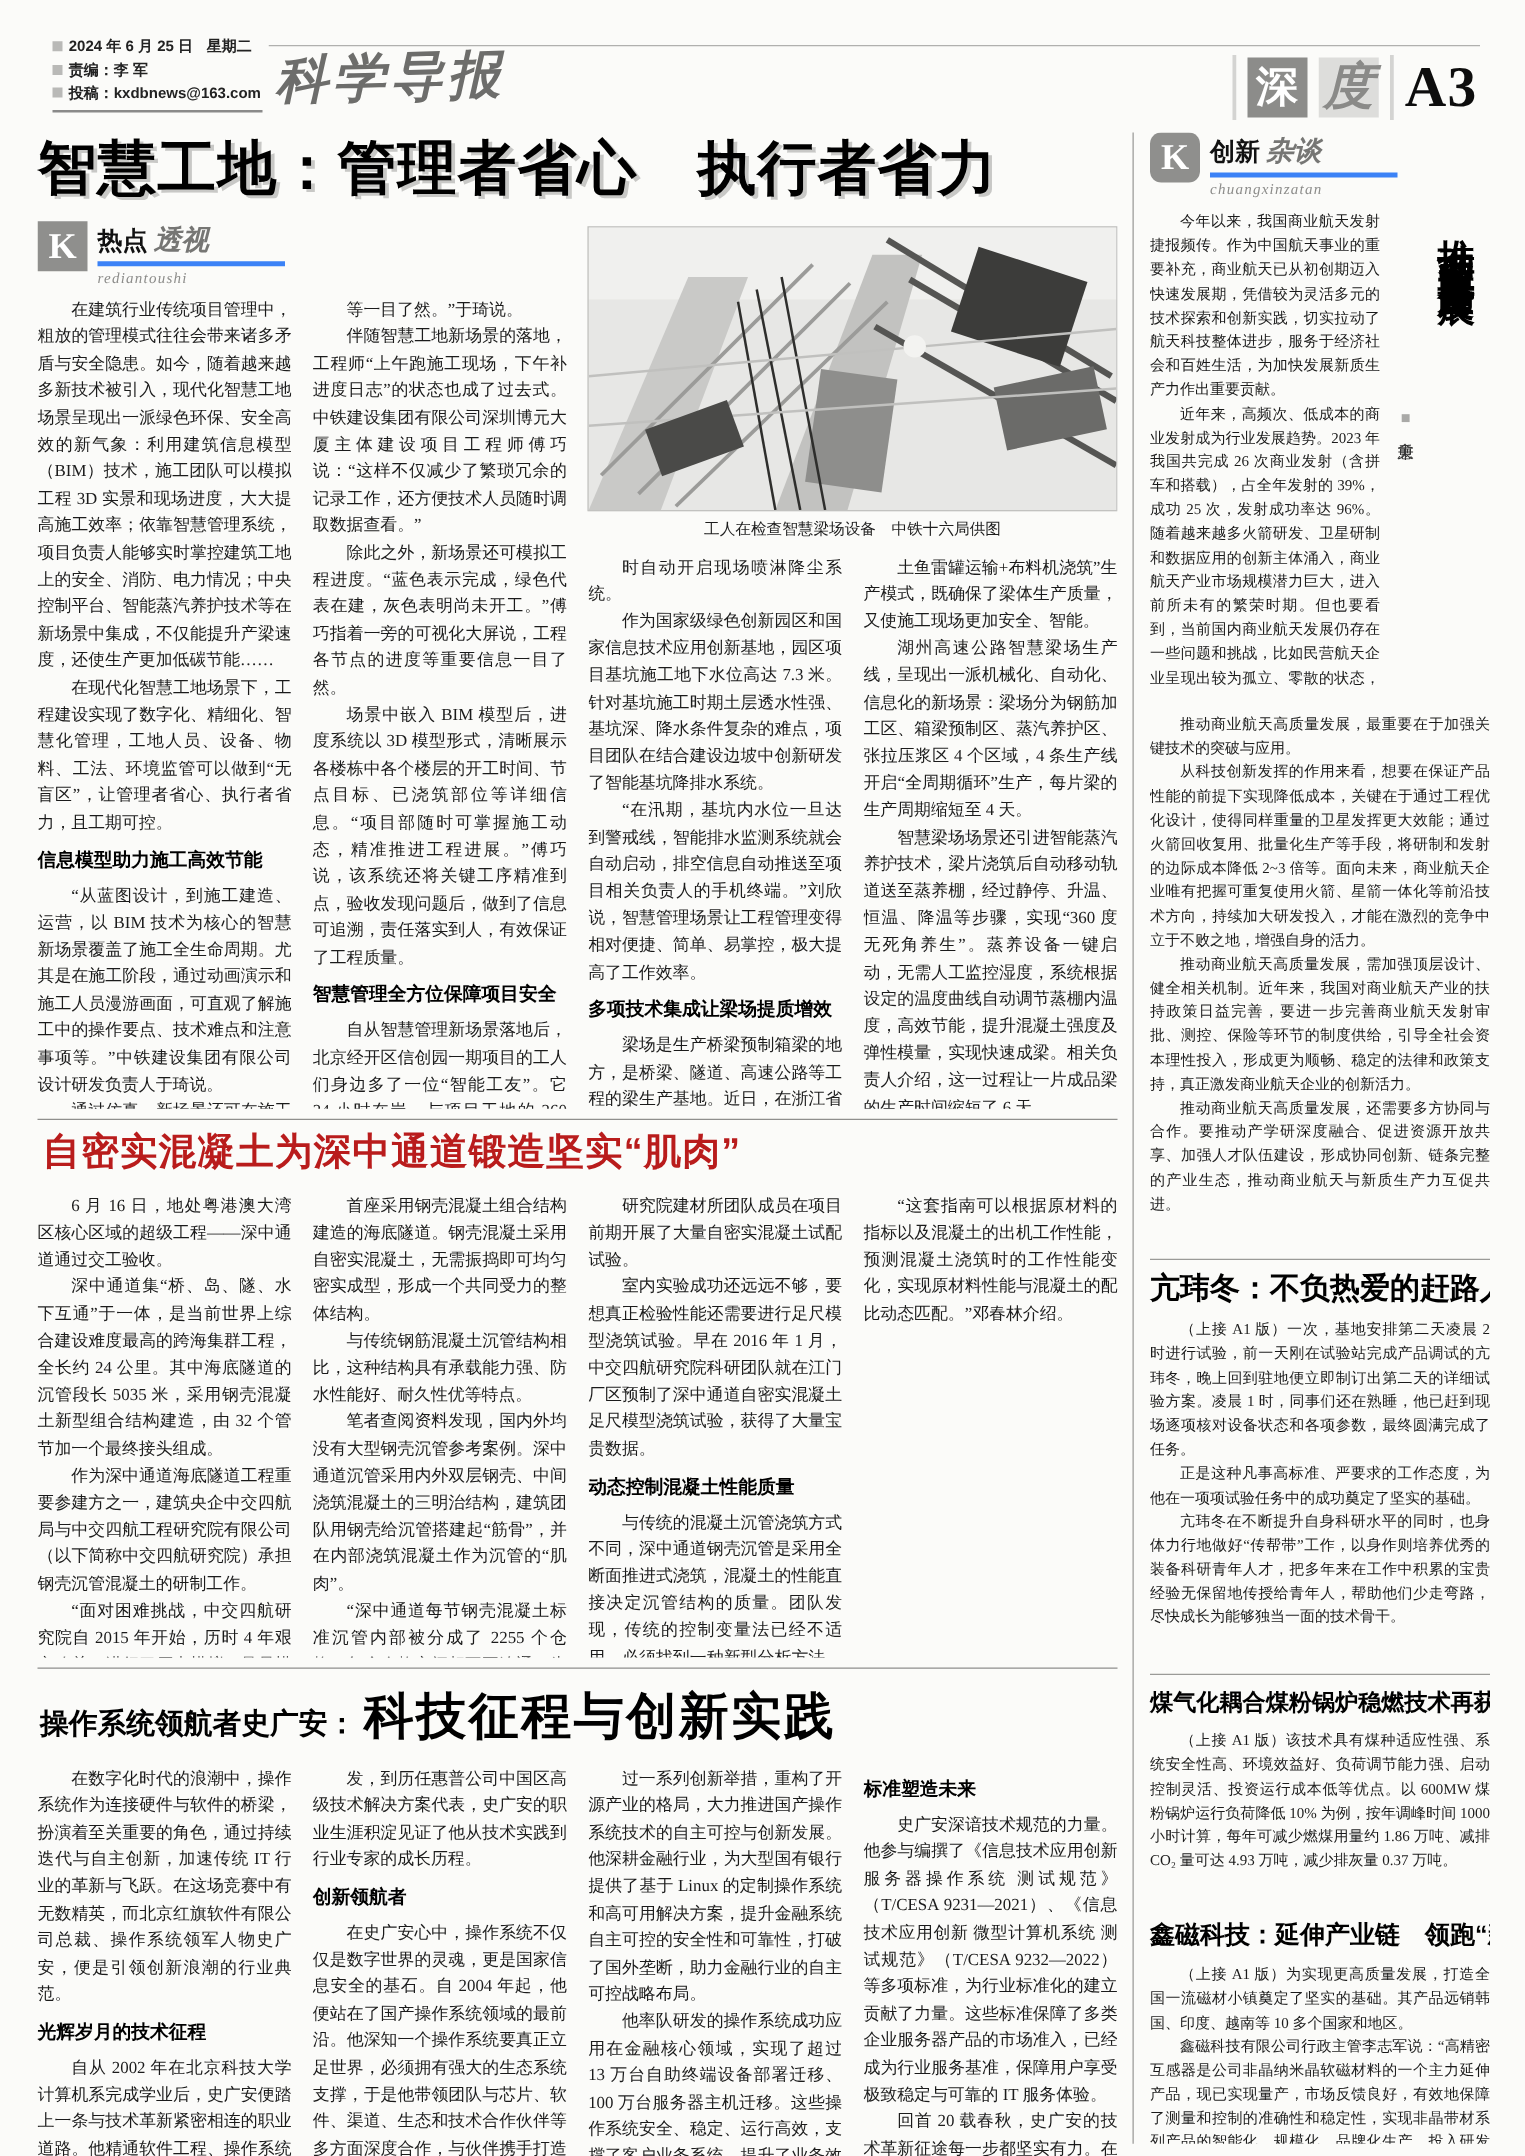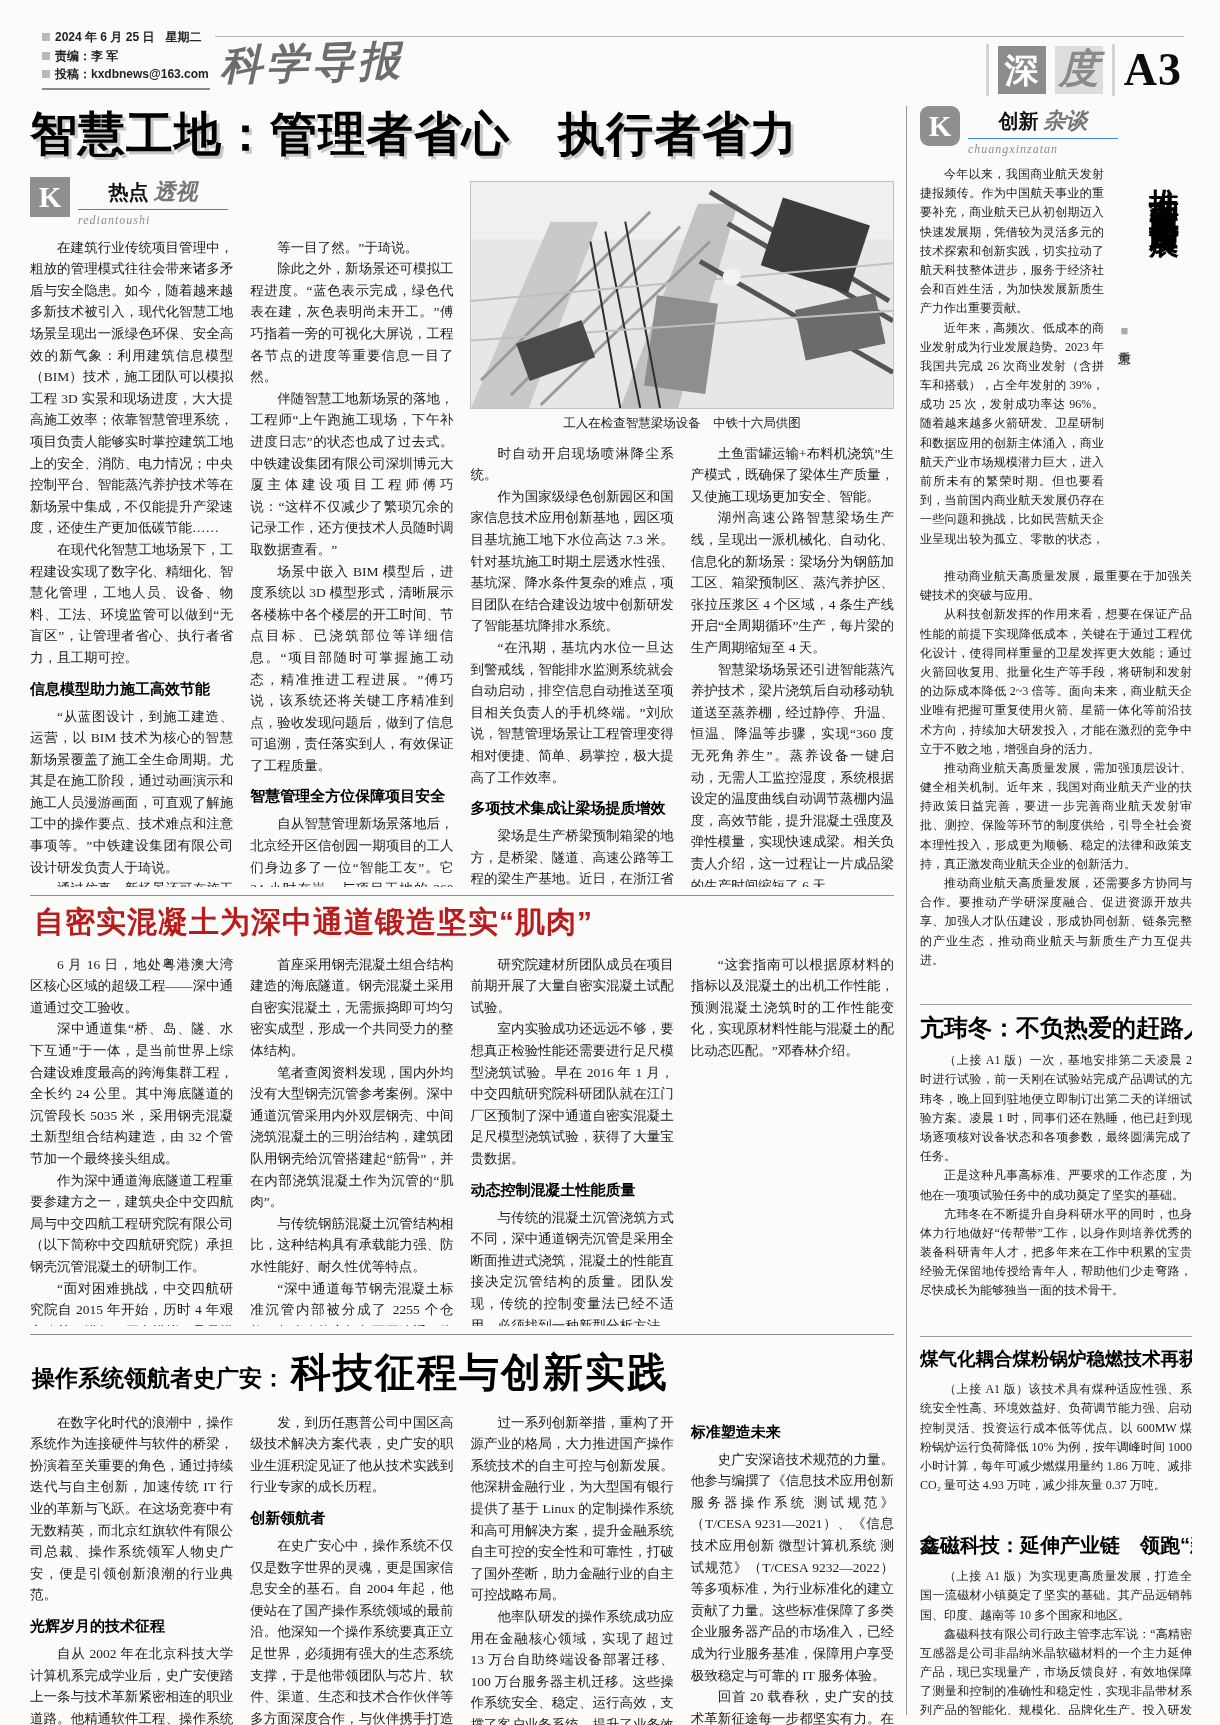--- a/index.html
+++ b/index.html
@@ -20,21 +20,21 @@
   
   .main{position:absolute;top:106px;left:30px;right:28px;bottom:10px;display:flex;}
   .leftsec{width:876px;flex:none;padding-right:12px;box-sizing:border-box;}
   .rightsec{flex:1;border-left:1px solid #9a9a98;padding-left:13px;overflow:hidden;}
   .head1{font:900 47px/1.12 "Liberation Sans",sans-serif;color:#000;letter-spacing:1px;margin:2px 0 14px;white-space:nowrap;text-shadow:3px 3px 0 #c8c8c6;}
   
   .badge{display:flex;width:198px;}
   .bk{width:40px;height:40px;background:#8f8f8d;color:#fff;font:700 29px/40px "Liberation Serif",serif;text-align:center;flex:none;}
   .badge.round .bk{border-radius:9px;}
   .bt{margin-left:8px;flex:1;}
-  .bt-row{display:flex;align-items:baseline;gap:5px;border-bottom:1px solid #3b82f6;padding-bottom:2px;justify-content:center;}
+  .bt-row{display:flex;align-items:baseline;gap:5px;border-bottom:4px solid #3b82f6;padding-bottom:2px;}
   .bt-bold{font:900 20px "Liberation Sans",sans-serif;color:#111;}
   .bt-script{font:italic 700 22px "Liberation Serif",serif;color:#767674;}
   .bt-pinyin{font:italic 12px "Liberation Serif",serif;color:#8c8c8a;letter-spacing:1px;}
   
   .a1body{position:relative;height:712px;overflow:hidden;}
   .a1badge{position:absolute;top:2px;left:0;}
   .photo{position:absolute;top:6px;right:0;width:424px;height:228px;border:1px solid #c2c2c0;box-sizing:border-box;background:#e4e4e2;}
   .photo-cap{position:absolute;top:240px;right:0;width:424px;font:12.5px/1.4 "Liberation Serif",serif;color:#1d1d1d;text-align:center;}
   .cols{display:flex;gap:17px;height:100%;box-sizing:border-box;}
   .a1body .cols{padding-top:62px;}
@@ -154,22 +154,22 @@
         <div class="cols" id="a1-cols">
             <div class="col">
               <p class="para">在建筑行业传统项目管理中，粗放的管理模式往往会带来诸多矛盾与安全隐患。如今，随着越来越多新技术被引入，现代化智慧工地场景呈现出一派绿色环保、安全高效的新气象：利用建筑信息模型（BIM）技术，施工团队可以模拟工程 3D 实景和现场进度，大大提高施工效率；依靠智慧管理系统，项目负责人能够实时掌控建筑工地上的安全、消防、电力情况；中央控制平台、智能蒸汽养护技术等在新场景中集成，不仅能提升产梁速度，还使生产更加低碳节能……</p>
               <p class="para">在现代化智慧工地场景下，工程建设实现了数字化、精细化、智慧化管理，工地人员、设备、物料、工法、环境监管可以做到“无盲区”，让管理者省心、执行者省力，且工期可控。</p>
               <div class="subhead">信息模型助力施工高效节能</div>
               <p class="para">“从蓝图设计，到施工建造、运营，以 BIM 技术为核心的智慧新场景覆盖了施工全生命周期。尤其是在施工阶段，通过动画演示和施工人员漫游画面，可直观了解施工中的操作要点、技术难点和注意事项等。”中铁建设集团有限公司设计研发负责人于琦说。</p>
               <p class="para">通过仿真，新场景还可在施工前让建筑物在电脑中模拟进行“预建设”，可提前解决技术难题，提前发现图纸及施工中可能存在的问题，减少返工率。</p>
             </div>
             <div class="col">
               <p class="para">等一目了然。”于琦说。</p>
+              <p class="para">伴随智慧工地新场景的落地，工程师“上午跑施工现场，下午补进度日志”的状态也成了过去式。中铁建设集团有限公司深圳博元大厦主体建设项目工程师傅巧说：“这样不仅减少了繁琐冗余的记录工作，还方便技术人员随时调取数据查看。”</p>
               <p class="para">除此之外，新场景还可模拟工程进度。“蓝色表示完成，绿色代表在建，灰色表明尚未开工。”傅巧指着一旁的可视化大屏说，工程各节点的进度等重要信息一目了然。</p>
-              <p class="para">伴随智慧工地新场景的落地，工程师“上午跑施工现场，下午补进度日志”的状态也成了过去式。中铁建设集团有限公司深圳博元大厦主体建设项目工程师傅巧说：“这样不仅减少了繁琐冗余的记录工作，还方便技术人员随时调取数据查看。”</p>
               <p class="para">场景中嵌入 BIM 模型后，进度系统以 3D 模型形式，清晰展示各楼栋中各个楼层的开工时间、节点目标、已浇筑部位等详细信息。“项目部随时可掌握施工动态，精准推进工程进展。”傅巧说，该系统还将关键工序精准到点，验收发现问题后，做到了信息可追溯，责任落实到人，有效保证了工程质量。</p>
               <div class="subhead">智慧管理全方位保障项目安全</div>
               <p class="para">自从智慧管理新场景落地后，北京经开区信创园一期项目的工人们身边多了一位“智能工友”。它 24 小时在岗，与项目工地的 260 组智慧型独立烟感探测器相连，能在出现火情 10 秒内发出报警信号，同</p>
             </div>
             <div class="col">
               <p class="para">时自动开启现场喷淋降尘系统。</p>
               <p class="para">作为国家级绿色创新园区和国家信息技术应用创新基地，园区项目基坑施工地下水位高达 7.3 米。针对基坑施工时期土层透水性强、基坑深、降水条件复杂的难点，项目团队在结合建设边坡中创新研发了智能基坑降排水系统。</p>
               <p class="para">“在汛期，基坑内水位一旦达到警戒线，智能排水监测系统就会自动启动，排空信息自动推送至项目相关负责人的手机终端。”刘欣说，智慧管理场景让工程管理变得相对便捷、简单、易掌控，极大提高了工作效率。</p>
               <div class="subhead">多项技术集成让梁场提质增效</div>
               <p class="para">梁场是生产桥梁预制箱梁的地方，是桥梁、隧道、高速公路等工程的梁生产基地。近日，在浙江省湖州市的中铁十六局集团湖州高速公路智慧梁场项目引来不少业内人士前来观摩。</p>
@@ -188,22 +188,22 @@
         <h2 class="head2">自密实混凝土为深中通道锻造坚实“肌肉”</h2>
         <div class="cols a2cols">
             <div class="col">
               <p class="para">6 月 16 日，地处粤港澳大湾区核心区域的超级工程——深中通道通过交工验收。</p>
               <p class="para">深中通道集“桥、岛、隧、水下互通”于一体，是当前世界上综合建设难度最高的跨海集群工程，全长约 24 公里。其中海底隧道的沉管段长 5035 米，采用钢壳混凝土新型组合结构建造，由 32 个管节加一个最终接头组成。</p>
               <p class="para">作为深中通道海底隧道工程重要参建方之一，建筑央企中交四航局与中交四航工程研究院有限公司（以下简称中交四航研究院）承担钢壳沉管混凝土的研制工作。</p>
               <p class="para">“面对困难挑战，中交四航研究院自 2015 年开始，历时 4 年艰辛攻关，进行了厂内模拟、足尺模型试验和现场实战验证，最终在 2019 年配制出钢壳混凝土沉管浇筑工艺的自密实混凝土‘超级配方’，为深中通道钢壳混凝土沉管的顺利浇筑、为深中通道如期通车打下坚实基础。”中交四航研究院建材所总工邓春林介绍说。</p>
             </div>
             <div class="col">
               <p class="para">首座采用钢壳混凝土组合结构建造的海底隧道。钢壳混凝土采用自密实混凝土，无需振捣即可均匀密实成型，形成一个共同受力的整体结构。</p>
+              <p class="para">与传统钢筋混凝土沉管结构相比，这种结构具有承载能力强、防水性能好、耐久性优等特点。</p>
               <p class="para">笔者查阅资料发现，国内外均没有大型钢壳沉管参考案例。深中通道沉管采用内外双层钢壳、中间浇筑混凝土的三明治结构，建筑团队用钢壳给沉管搭建起“筋骨”，并在内部浇筑混凝土作为沉管的“肌肉”。</p>
-              <p class="para">与传统钢筋混凝土沉管结构相比，这种结构具有承载能力强、防水性能好、耐久性优等特点。</p>
               <p class="para">“深中通道每节钢壳混凝土标准沉管内部被分成了 2255 个仓格，每个仓格之间相互不连通。为了加强结构的整体性，我们要在每个仓格内灌注一种高流动性的混凝土，即自密实混凝土。”中交四航研究院建材所相关负责人介绍，“一直以来，大家对混凝土的印象是拿点水泥、砂子、石子和水混合搅拌一下，就可用来建造各种工程。但是要将混凝土配制成高流动性的流体，并非易事。”</p>
             </div>
             <div class="col">
               <p class="para">研究院建材所团队成员在项目前期开展了大量自密实混凝土试配试验。</p>
               <p class="para">室内实验成功还远远不够，要想真正检验性能还需要进行足尺模型浇筑试验。早在 2016 年 1 月，中交四航研究院科研团队就在江门厂区预制了深中通道自密实混凝土足尺模型浇筑试验，获得了大量宝贵数据。</p>
               <div class="subhead">动态控制混凝土性能质量</div>
               <p class="para">与传统的混凝土沉管浇筑方式不同，深中通道钢壳沉管是采用全断面推进式浇筑，混凝土的性能直接决定沉管结构的质量。团队发现，传统的控制变量法已经不适用，必须找到一种新型分析方法，才能建立混凝土性能预测模型。</p>
             </div>
             <div class="col">
               <p class="para">“这套指南可以根据原材料的指标以及混凝土的出机工作性能，预测混凝土浇筑时的工作性能变化，实现原材料性能与混凝土的配比动态匹配。”邓春林介绍。</p>

